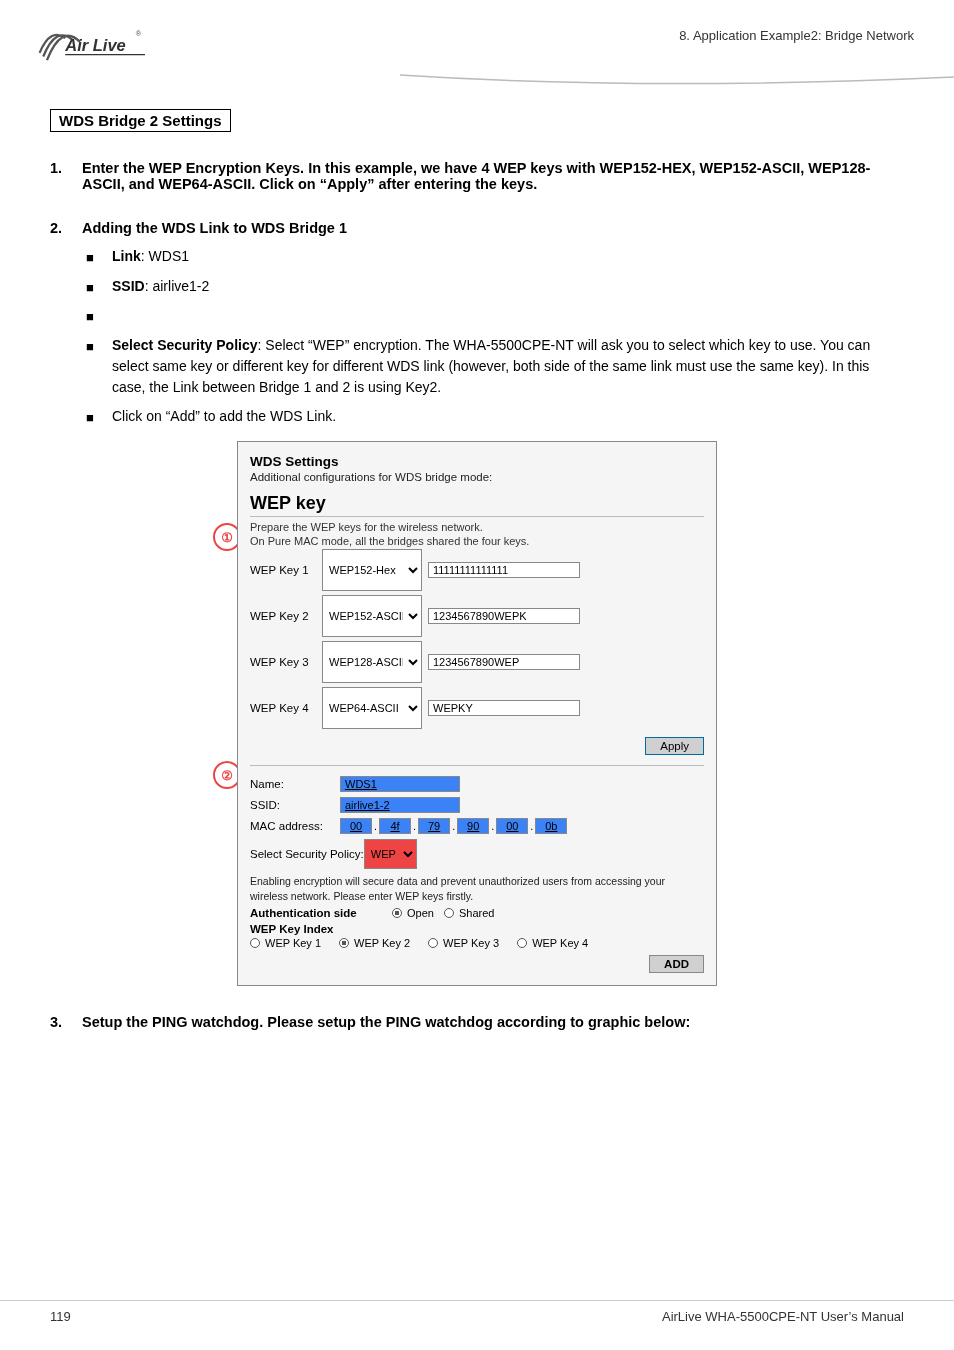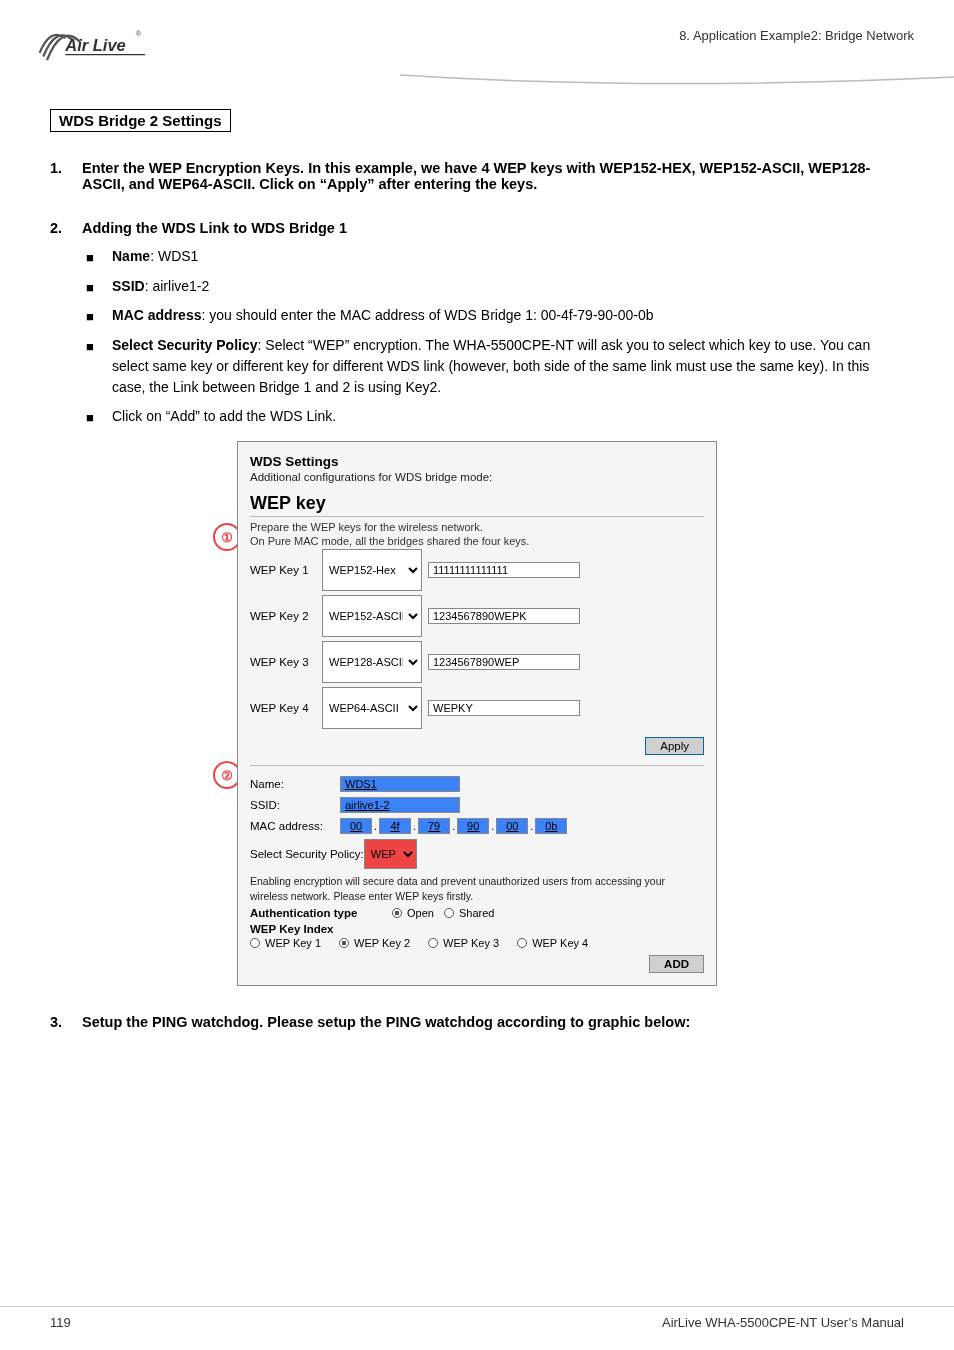--- a/index.html
+++ b/index.html
@@ -289,21 +289,21 @@
     }
 
     
     .footer {
       position: absolute;
       bottom: 18px;
       left: 0;
       right: 0;
       display: flex;
       justify-content: space-between;
-      padding: 2px 50px;
+      padding: 8px 50px;
       font-size: 13px;
       color: #333;
       border-top: 1px solid #ccc;
       padding-top: 8px;
     }
 
     
     .radio-circle {
       display: inline-block;
       width: 10px;
@@ -366,29 +366,28 @@
   
   <div class="numbered-section">
     <div class="section-heading">
       <span class="num">2.</span>
       <strong>Adding the WDS Link to WDS Bridge 1</strong>
     </div>
 
     <ul class="bullet-list">
       <li>
         <span class="bullet-icon">■</span>
-        <span><span class="label">Name</span>: WDS1</span>
+        <span><span class="label">Link</span>: WDS1</span>
       </li>
       <li>
         <span class="bullet-icon">■</span>
         <span><span class="label">SSID</span>: airlive1-2</span>
       </li>
       <li>
         <span class="bullet-icon">■</span>
-        <span><span class="label">MAC address</span>: you should enter the MAC address of WDS Bridge 1: 00-4f-79-90-00-0b</span>
       </li>
       <li>
         <span class="bullet-icon">■</span>
         <span><span class="label">Select Security Policy</span>:    Select “WEP” encryption.    The WHA-5500CPE-NT will ask you to select which key to use.    You can select same key or different key for different WDS link (however, both side of the same link must use the same key).  In this case, the Link between Bridge 1 and 2 is using Key2.</span>
       </li>
       <li>
         <span class="bullet-icon">■</span>
         <span>Click on “Add” to add the WDS Link.</span>
       </li>
     </ul>
@@ -485,21 +484,21 @@
           <div class="wds-form-row">
             <label>Select Security Policy:</label>
             <select class="select-small">
               <option selected="">WEP</option>
               <option>None</option>
               <option>WPA</option>
             </select>
           </div>
           <div class="encrypt-info-text">Enabling encryption will secure data and prevent unauthorized users from accessing your wireless network. Please enter WEP keys firstly.</div>
           <div class="auth-row">
-            <label style="font-weight:bold; min-width:130px;">Authentication type</label>
+            <label style="font-weight:bold; min-width:130px;">Authentication side</label>
             <div class="radio-group">
               <span>
                 <span class="radio-circle filled"></span>
                 Open
               </span>
               <span>
                 <span class="radio-circle"></span>
                 Shared
               </span>
             </div>

